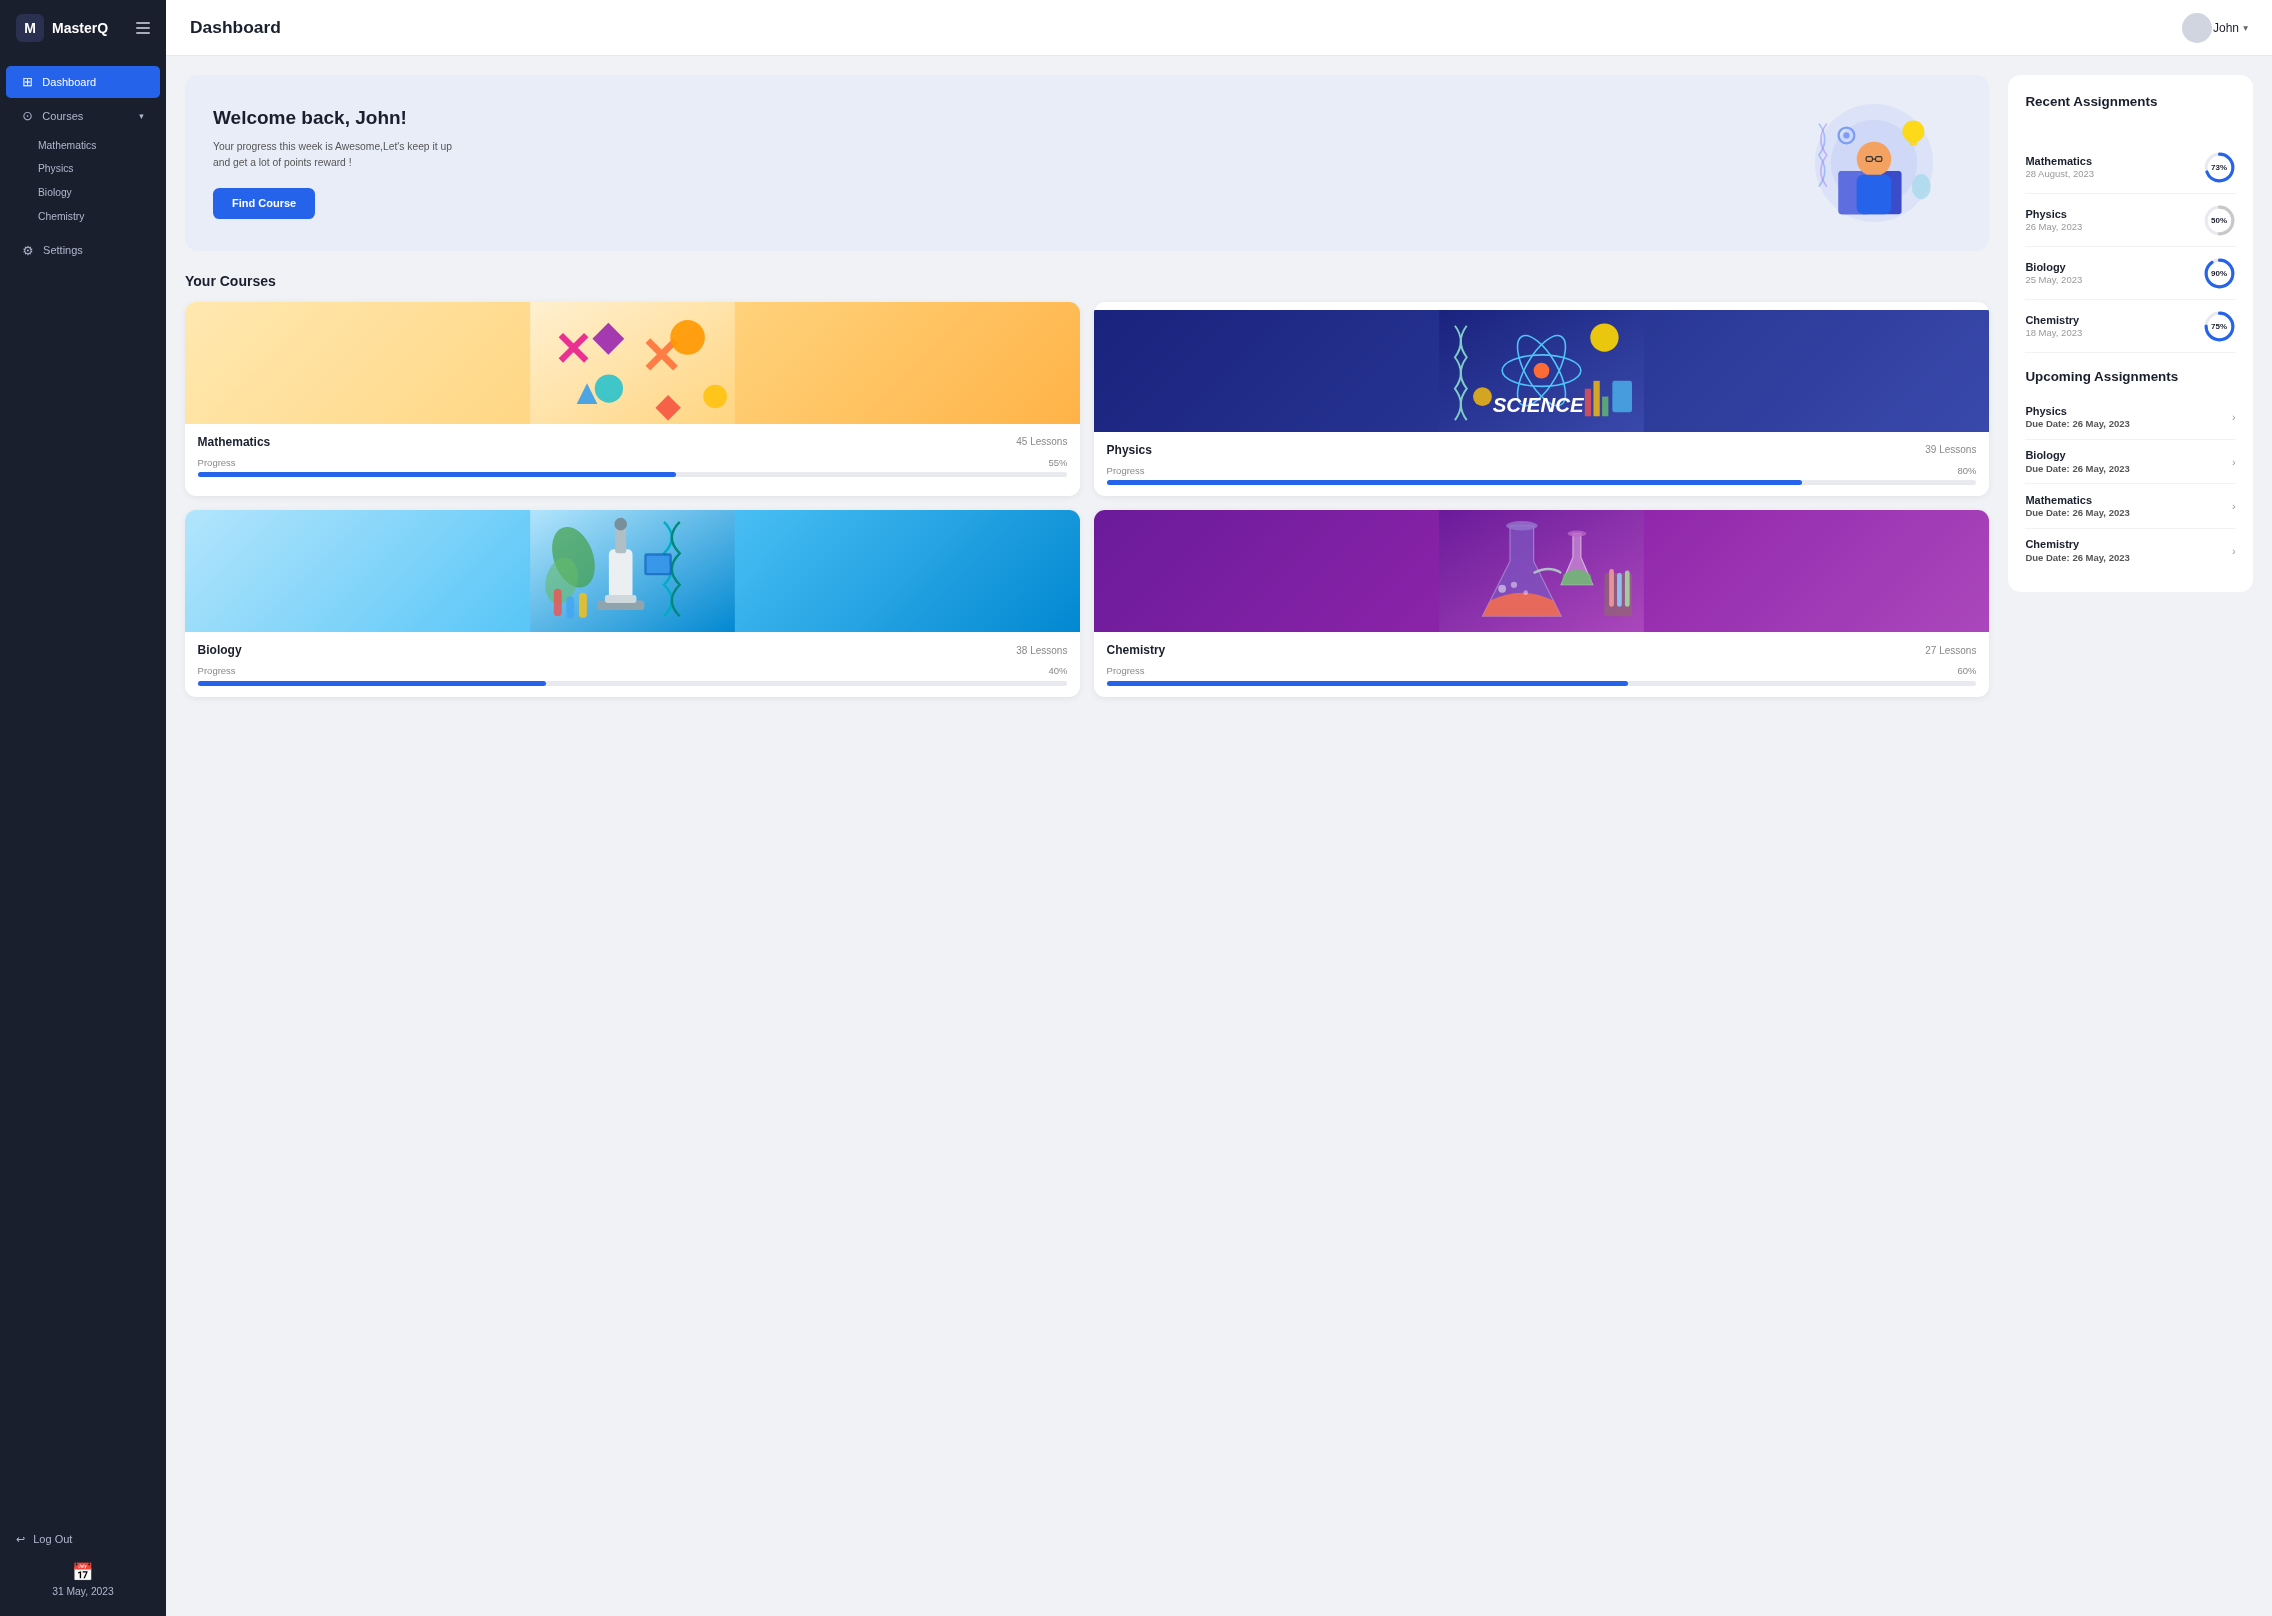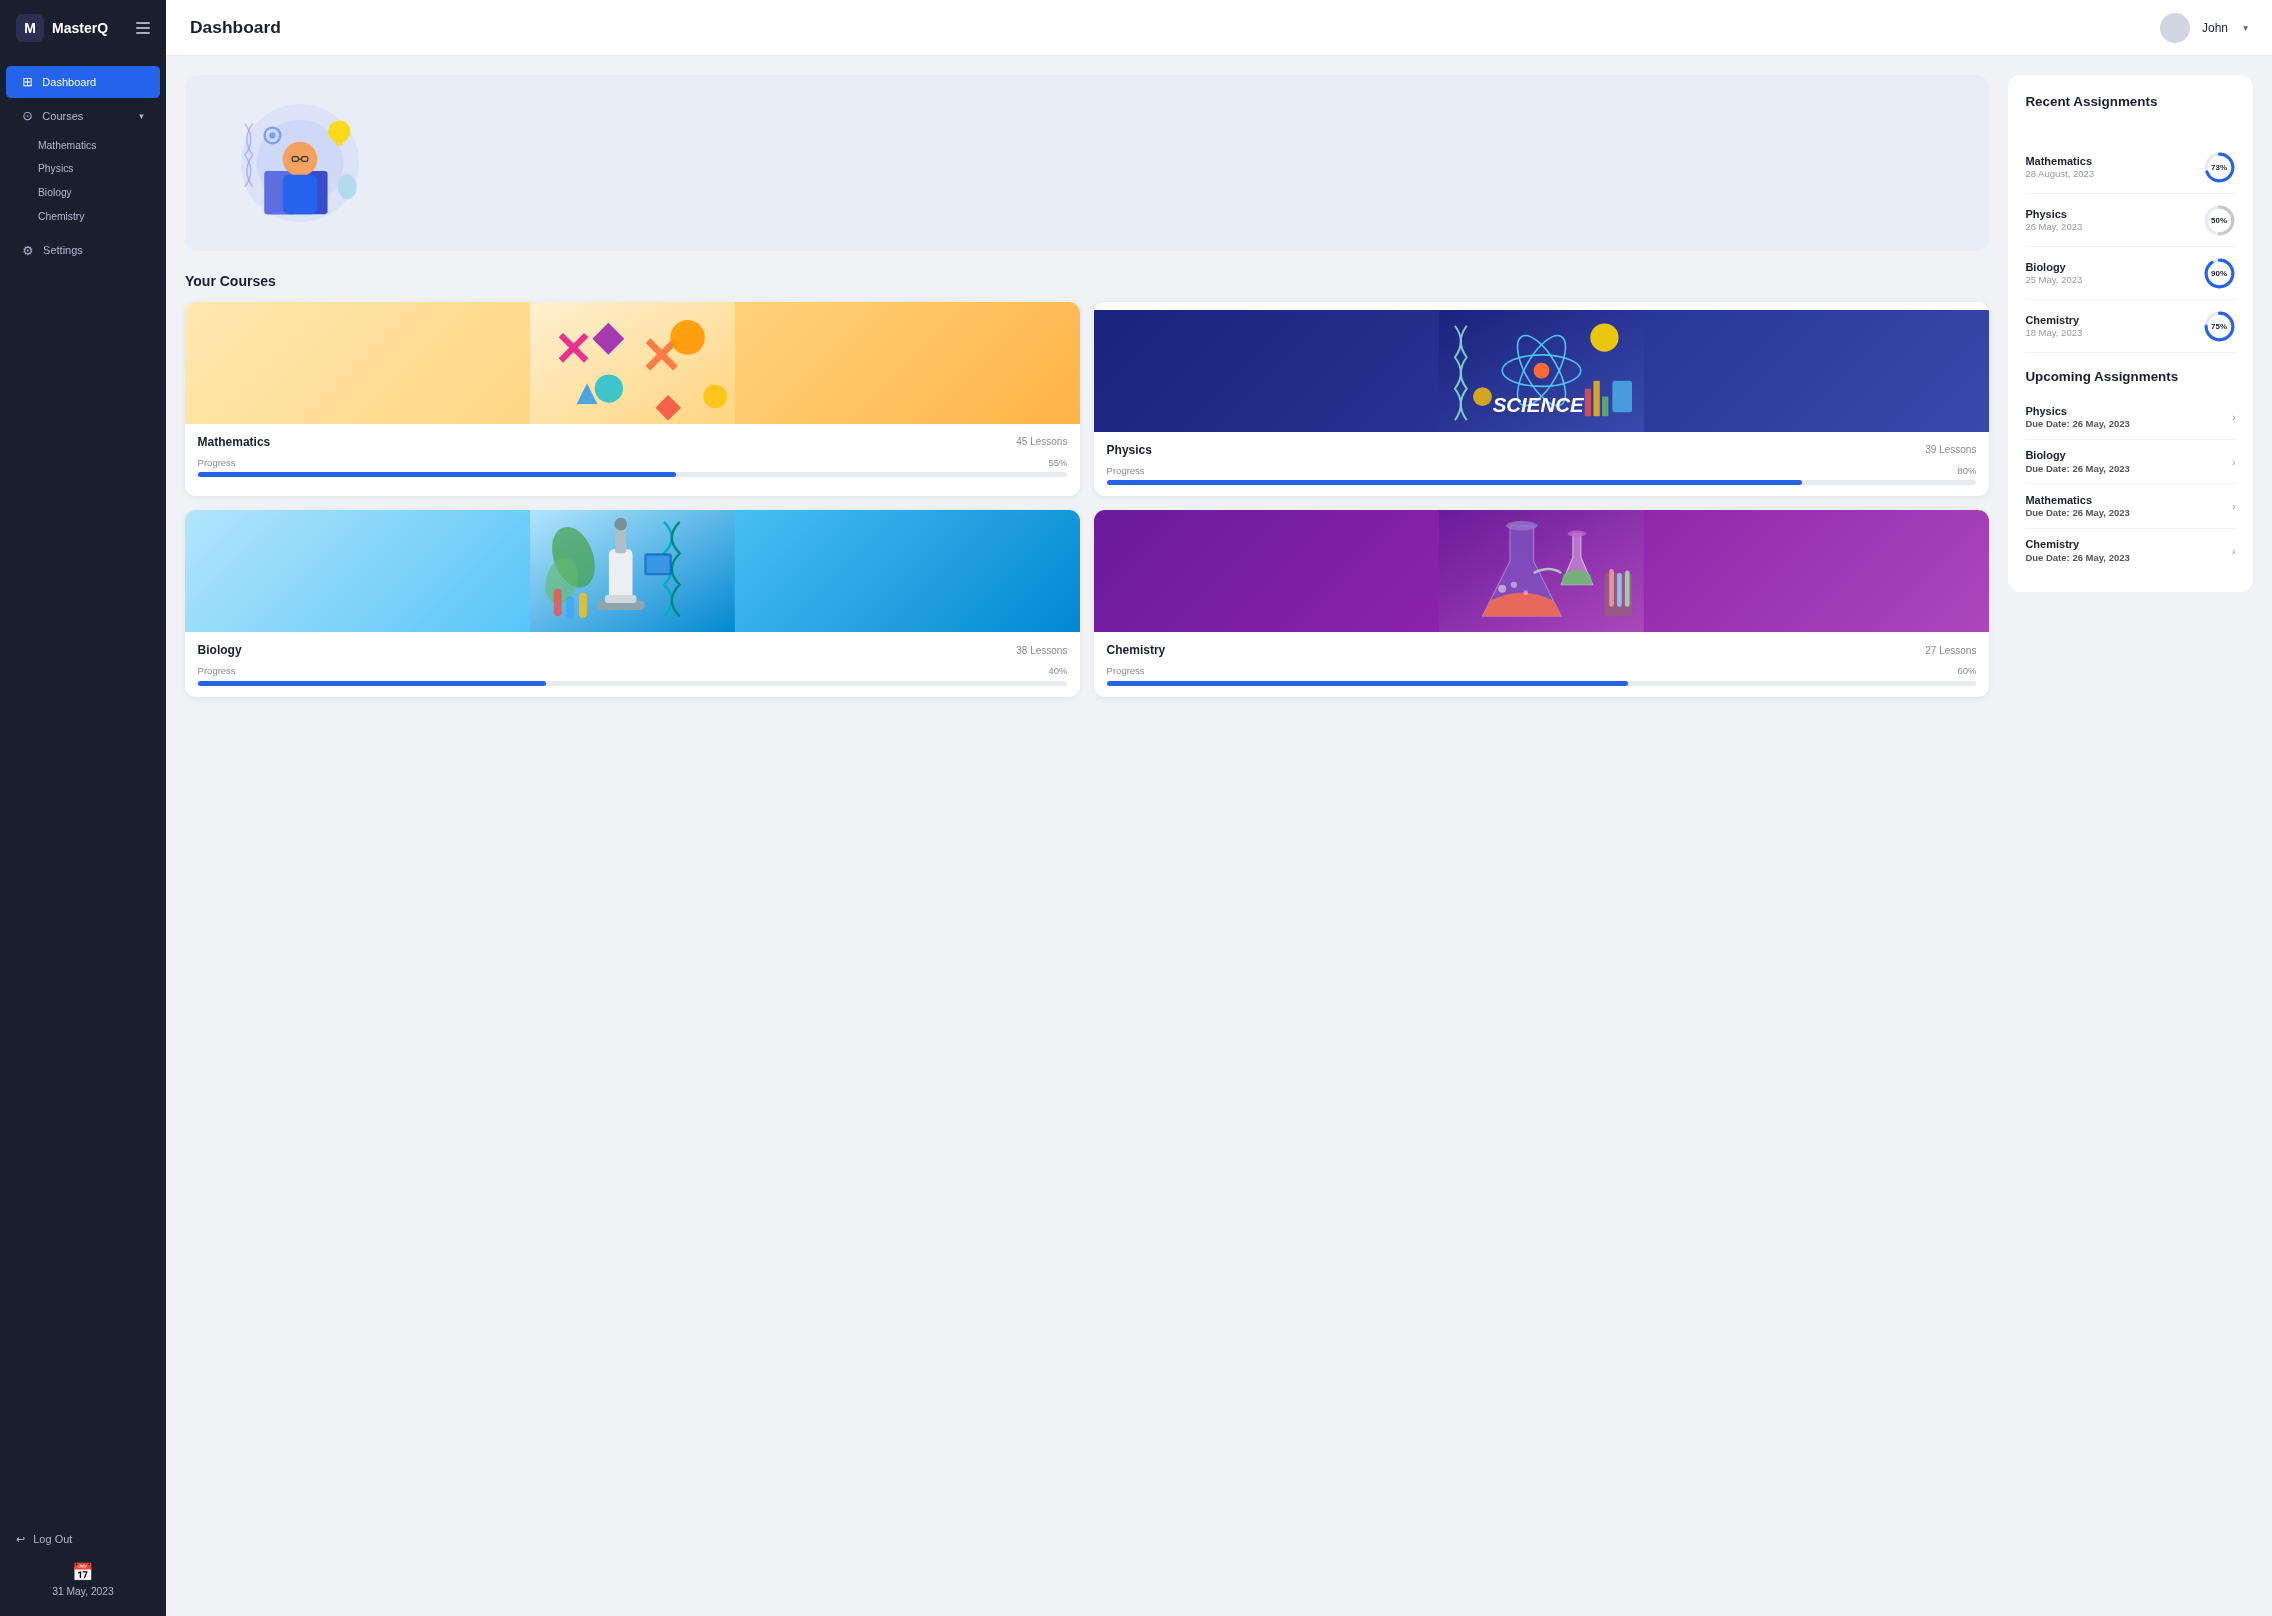--- a/index.html
+++ b/index.html
@@ -121,21 +121,21 @@
     }
     .header-title {
       font-size: 17.4px;
       font-weight: 700;
       color: #1a1f2e;
     }
     .header-right {
       margin-left: auto;
       display: flex;
       align-items: center;
-      gap: 12px;
+      gap: 1px;
     }
     .avatar {
       width: 30px;
       height: 30px;
       border-radius: 50%;
       background: #d0d5e0;
     }
     .username { font-size: 12px; font-weight: 500; color: #1a1f2e; }
     .chevron-down { font-size: 9.5px; color: #666; margin-left: 3.2px; }
 
@@ -350,20 +350,25 @@
       <span class="username">John</span>
       <span class="chevron-down">▾</span>
     </div>
   </header>
 
   <div class="content">
 
     <div class="left-content">
 
       <div class="welcome-banner">
+        <div class="welcome-text">
+          <div class="welcome-title">Welcome back, John!</div>
+          <div class="welcome-subtitle">Your progress this week is Awesome,Let's keep it up and get a lot of points reward !</div>
+          <button class="find-course-btn">Find Course</button>
+        </div>
         <div class="welcome-illustration">
           <svg viewBox="0 0 220 160" xmlns="http://www.w3.org/2000/svg" class="illus-bg">
 
             <circle cx="110" cy="80" r="75" fill="#d0daf8" opacity="0.5"></circle>
             <circle cx="110" cy="80" r="55" fill="#bccaf4" opacity="0.4"></circle>
 
             <rect x="65" y="90" width="80" height="55" rx="4" fill="#3b4cca"></rect>
             <rect x="65" y="90" width="40" height="55" rx="4" fill="#5c6ee0"></rect>
 
             <ellipse cx="110" cy="75" rx="22" ry="22" fill="#f4a261"></ellipse>

